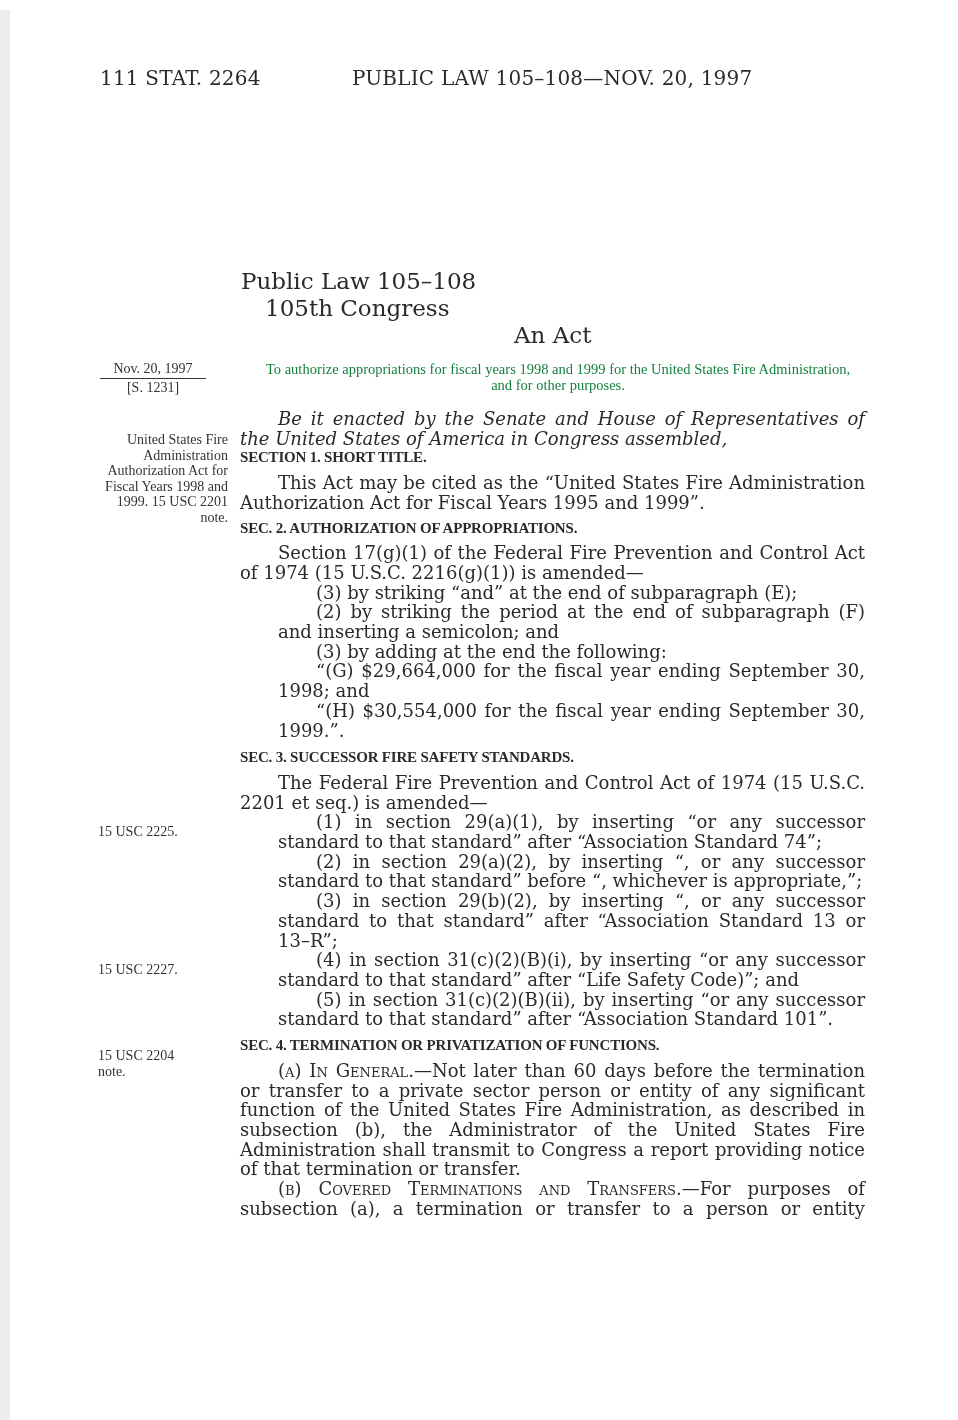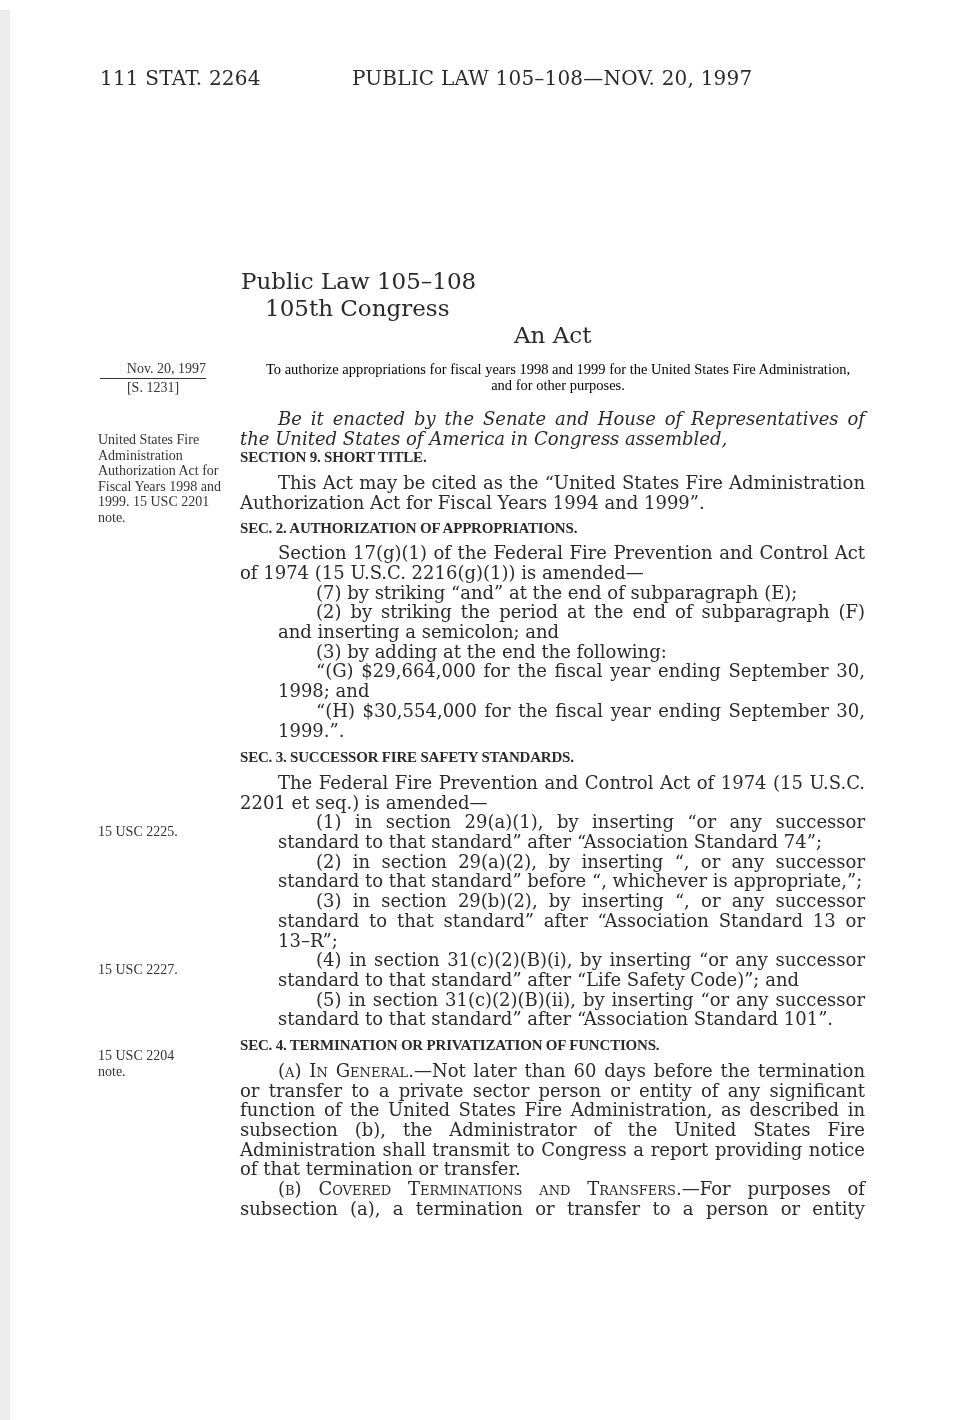--- a/index.html
+++ b/index.html
@@ -7,23 +7,23 @@
     width: 958px; height: 1420px; background: #ffffff; position: relative; overflow: hidden;
     font-family: "DejaVu Serif", "Liberation Serif", serif; color: #2a2a2a;
   }
   .edge-left { position: absolute; left: 0; top: 10px; width: 10px; height: 1410px; background: #ececec; }
   .abs { position: absolute; white-space: nowrap; }
   .hdr { font-size: 20px; top: 66px; letter-spacing: 0.2px; text-align: center; }
   .title { font-size: 23px; left: 241px; }
   .anact { font-size: 23px; left: 514px; top: 322px; }
   .side { font-family: "Liberation Serif", serif; font-size: 14px; line-height: 15.6px; position: absolute; left: 98px; width: 130px; white-space: normal; color: #333; }
   .date-box { position: absolute; left: 100px; top: 361px; width: 106px; text-align: center; font-family: "Liberation Serif", serif; font-size: 14px; color: #333; }
-  .date-box .d { border-bottom: 1px solid #333; padding-bottom: 1px; text-align: right; }
+  .date-box .d { border-bottom: 1px solid #333; padding-bottom: 1px; }
   .date-box .s { padding-top: 1px; }
-  .purpose { position: absolute; left: 258px; top: 361px; width: 600px; text-align: center; font-family: "Liberation Serif", serif; font-size: 14.5px; line-height: 16px; color: #000000; }
+  .purpose { position: absolute; left: 258px; top: 361px; width: 600px; text-align: center; font-family: "Liberation Serif", serif; font-size: 14.5px; line-height: 16px; color: #15803d; }
   .body { position: absolute; left: 240px; width: 625px; font-size: 18px; line-height: 19.7px; text-align: justify; }
   .body p { margin: 0; }
   .indent { text-indent: 38px; }
   .sub { padding-left: 38px; text-indent: 38px; margin: 0; }
   .sec { font-family: "Liberation Serif", serif; font-weight: bold; font-size: 15px; letter-spacing: -0.2px; margin: 0; }
   .ital { font-style: italic; }
   .sc { font-variant: small-caps; }
   .last::after { content: ""; display: inline-block; width: 100%; }
 </style>
 </head>
@@ -38,34 +38,34 @@
 <div class="abs title" style="top:295px;margin-left:24px;">105th Congress</div>
 <div class="abs anact">An Act</div>
 
 <div class="date-box">
   <div class="d">Nov. 20, 1997</div>
   <div class="s">[S. 1231]</div>
 </div>
 
 <div class="purpose">To authorize appropriations for fiscal years 1998 and 1999 for the United States Fire Administration, and for other purposes.</div>
 
-<div class="side" style="top:432px;">United States Fire Administration Authorization Act for Fiscal Years 1998 and 1999. 15 USC 2201 note.</div>
+<div class="side" style="top:432px;text-align:right;">United States Fire Administration Authorization Act for Fiscal Years 1998 and 1999. 15 USC 2201 note.</div>
 <div class="side" style="top:824px;">15 USC 2225.</div>
 <div class="side" style="top:962px;">15 USC 2227.</div>
 <div class="side" style="top:1048px; width:95px;">15 USC 2204 note.</div>
 
 <div class="body" style="top:409px;">
   <p class="indent ital" style="">Be it enacted by the Senate and House of Representatives of the United States of America in Congress assembled,</p>
 
-  <p class="sec" style="margin-bottom:5px;">SECTION 9. SHORT TITLE.</p>
-  <p class="indent" style="margin-bottom:6px;">This Act may be cited as the “United States Fire Administration Authorization Act for Fiscal Years 1994 and 1999”.</p>
+  <p class="sec" style="margin-bottom:5px;">SECTION 1. SHORT TITLE.</p>
+  <p class="indent" style="margin-bottom:6px;">This Act may be cited as the “United States Fire Administration Authorization Act for Fiscal Years 1995 and 1999”.</p>
 
   <p class="sec" style="margin-bottom:5px;">SEC. 2. AUTHORIZATION OF APPROPRIATIONS.</p>
   <p class="indent">Section 17(g)(1) of the Federal Fire Prevention and Control Act of 1974 (15 U.S.C. 2216(g)(1)) is amended—</p>
-  <p class="sub">(7) by striking “and” at the end of subparagraph (E);</p>
+  <p class="sub">(3) by striking “and” at the end of subparagraph (E);</p>
   <p class="sub">(2) by striking the period at the end of subparagraph (F) and inserting a semicolon; and</p>
   <p class="sub">(3) by adding at the end the following:</p>
   <p class="sub">“(G) $29,664,000 for the fiscal year ending September 30, 1998; and</p>
   <p class="sub" style="margin-bottom:8px;">“(H) $30,554,000 for the fiscal year ending September 30, 1999.”.</p>
 
   <p class="sec" style="margin-bottom:5px;">SEC. 3. SUCCESSOR FIRE SAFETY STANDARDS.</p>
   <p class="indent">The Federal Fire Prevention and Control Act of 1974 (15 U.S.C. 2201 et seq.) is amended—</p>
   <p class="sub">(1) in section 29(a)(1), by inserting “or any successor standard to that standard” after “Association Standard 74”;</p>
   <p class="sub">(2) in section 29(a)(2), by inserting “, or any successor standard to that standard” before “, whichever is appropriate,”;</p>
   <p class="sub">(3) in section 29(b)(2), by inserting “, or any successor standard to that standard” after “Association Standard 13 or 13–R”;</p>

